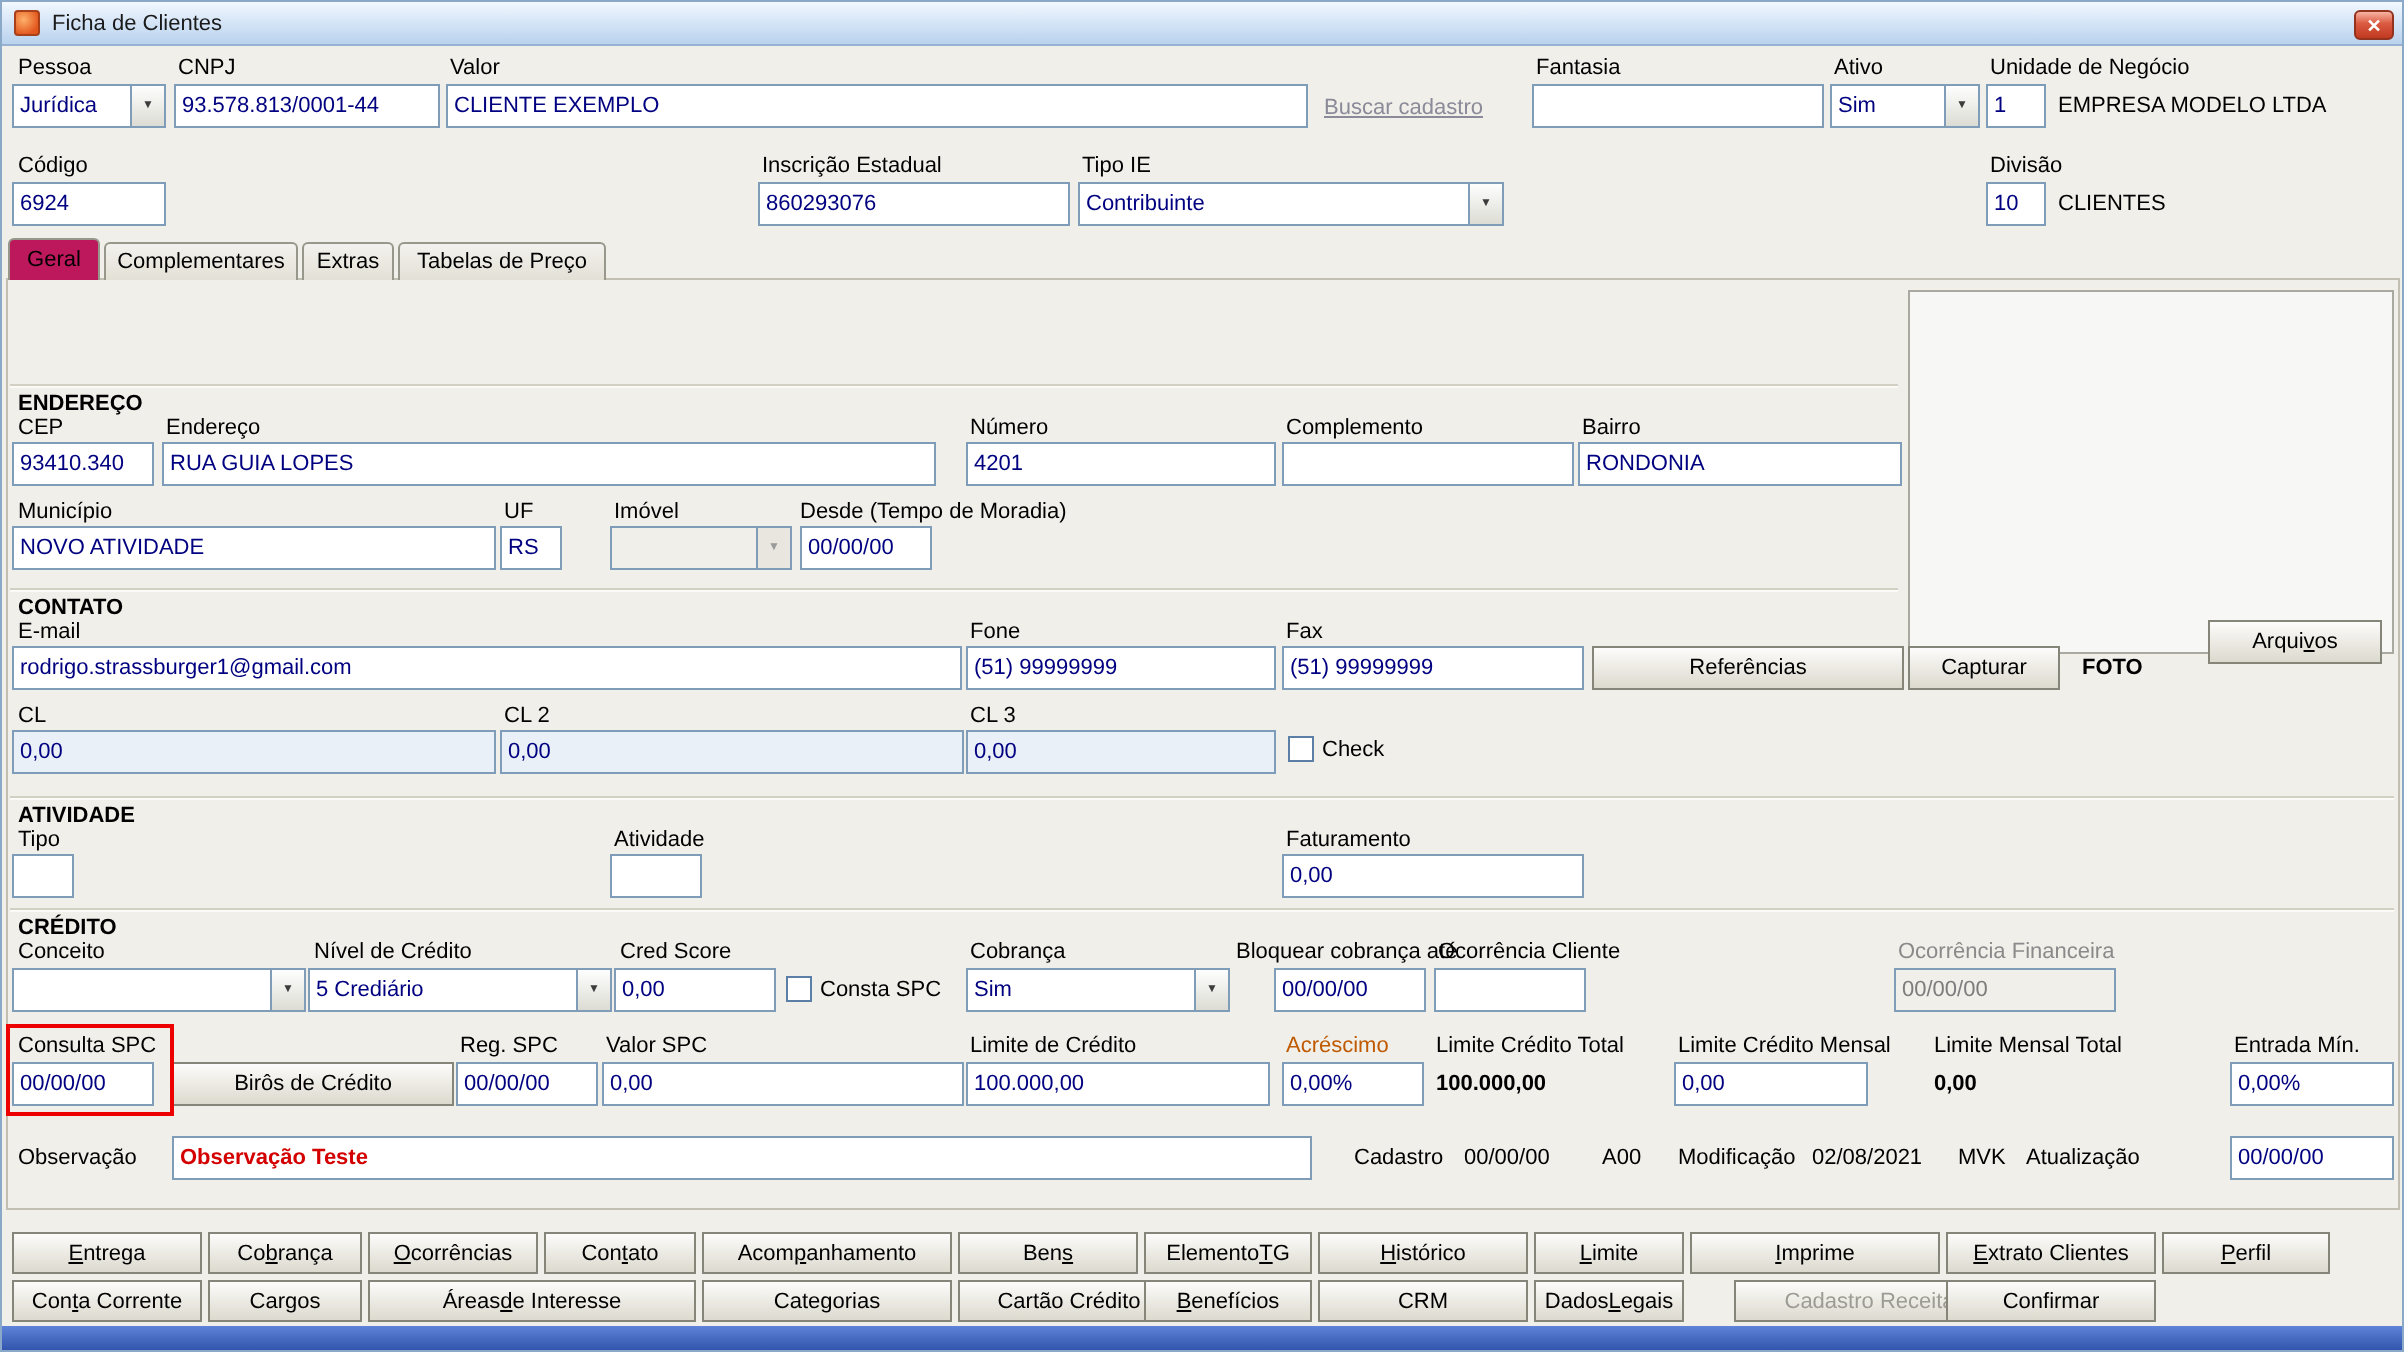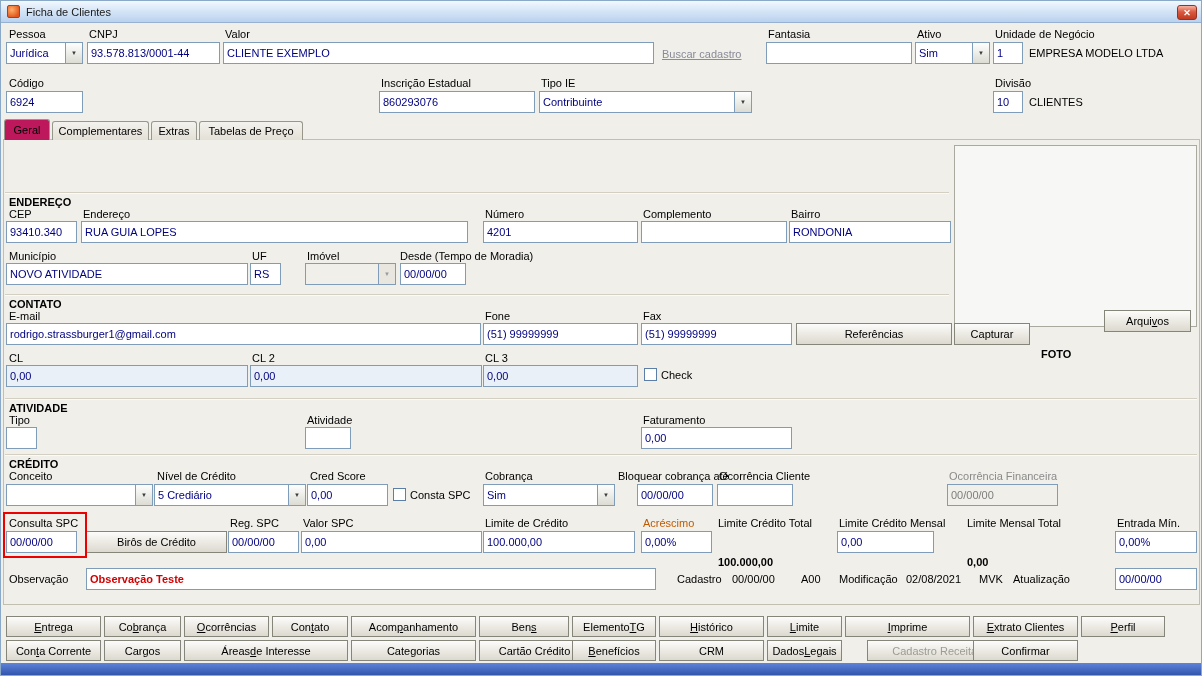--- a/index.html
+++ b/index.html
@@ -20,21 +20,21 @@
                background:linear-gradient(180deg,#f7b3a2,#da5940 45%,#c03a20);
                border:1px solid #93321e; color:#fff; font-size:9px; font-weight:bold;
                display:flex; align-items:center; justify-content:center; cursor:default; }
 
   
   .lbl { position:absolute; font-size:11px; line-height:12px; white-space:nowrap; color:#000; }
   .lbl.dim { color:#8a8a8a; }
   .lbl.orange { color:#c05a00; }
   .sec { position:absolute; font-size:11px; font-weight:bold; white-space:nowrap; color:#000; }
   .txt { position:absolute; font-size:11px; white-space:nowrap; color:#000; }
-  .txt.bold { font-weight:bold;margin-top:20px; }
+  .txt.bold { font-weight:bold; }
   .fld { position:absolute; height:22px; background:#fff; border:1px solid #7f9db9;
          color:#000080; font-size:11px; padding:0 3px; line-height:20px;
          white-space:nowrap; overflow:hidden; }
   .fld.ro { background:#e9f0f8; }
   .fld.dis { background:#f0efea; color:#7d7d7d; }
   .fld.obs-red { color:#d40000; font-weight:bold; }
   .combo { display:flex; align-items:stretch; padding:0; }
   .combo .cv { flex:1; padding:0 3px; line-height:20px; overflow:hidden; white-space:nowrap; }
   .combo .ca { width:17px; border-left:1px solid #7f9db9;
                background:linear-gradient(180deg,#fefefe,#dcdcd4);

